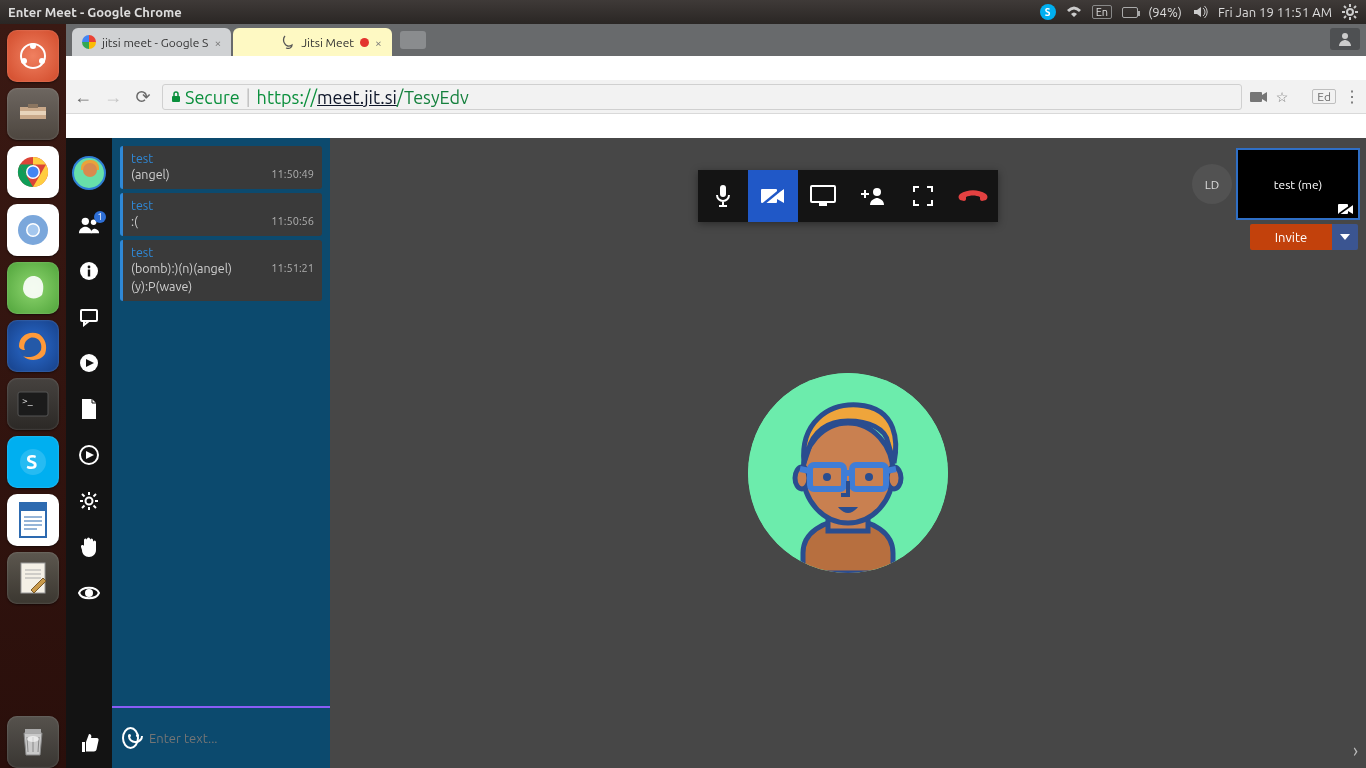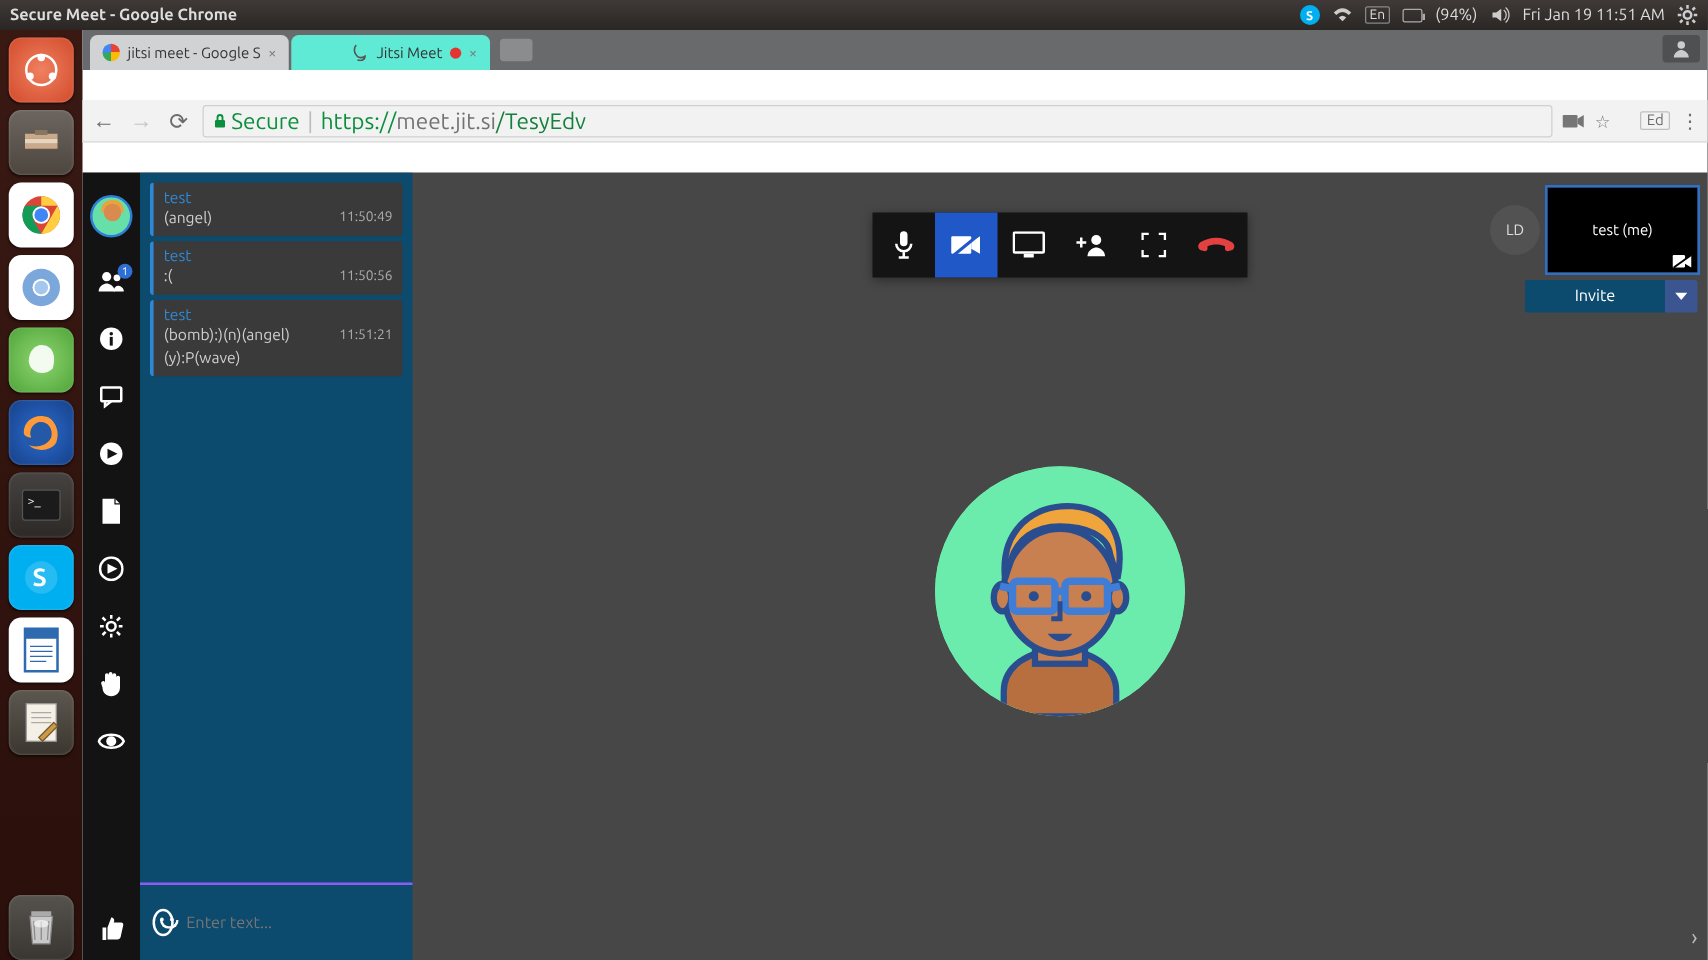--- a/index.html
+++ b/index.html
@@ -16,33 +16,33 @@
   .tray .batt .fill{background:#ccc;height:100%;width:90%;}
   
   .launcher{position:absolute;left:0;top:24px;bottom:0;width:66px;background:linear-gradient(#3a1913,#2a0f0b);display:flex;flex-direction:column;align-items:center;padding-top:6px;gap:6px;}
   .launcher .app{width:52px;height:52px;border-radius:10px;display:flex;align-items:center;justify-content:center;font-size:24px;color:#fff;box-shadow:inset 0 0 2px rgba(255,255,255,.3),0 1px 2px rgba(0,0,0,.5);}
   .launcher .spacer{flex:1;}
   
   .chrome{position:absolute;left:66px;top:24px;right:0;bottom:0;background:#fff;display:flex;flex-direction:column;gap:24px;}
   .tabstrip{height:32px;background:#686a6c;display:flex;align-items:flex-end;padding-left:6px;position:relative;}
   .tab{height:28px;display:flex;align-items:center;gap:6px;padding:0 10px;font-size:12px;color:#333;background:#d0d2d4;border-top-left-radius:6px;border-top-right-radius:6px;margin-right:2px;max-width:190px;}
   .tab .favg{width:14px;height:14px;border-radius:50%;}
-  .tab.active{background:#5eead4;padding-left:48px;}
+  .tab.active{background:#fef9c3;padding-left:48px;}
   .tab .rec{width:9px;height:9px;border-radius:50%;background:#e3342f;}
   .tab .x{color:#777;}
   .newtab{width:26px;height:18px;background:#8a8c8e;border-radius:3px;margin-left:6px;align-self:center;}
   .tabstrip .user-switch{position:absolute;right:6px;top:4px;width:30px;height:22px;background:#4e5052;border-radius:3px;color:#ccc;display:flex;align-items:center;justify-content:center;}
   .addr{height:34px;background:#f2f2f2;display:flex;align-items:center;padding:0 6px;gap:8px;border-bottom:1px solid #d9d9d9;}
   .navb{color:#6b6b6b;font-size:18px;width:22px;text-align:center;}
   .navb.disabled{color:#c4c4c4;}
   .omnibox{flex:1;height:26px;border:1px solid #d0d0d0;border-radius:3px;display:flex;align-items:center;padding:0 8px;font-size:18px;color:#333;gap:6px;}
   .omnibox .secure{color:#0a8f3c;display:flex;align-items:center;gap:4px;}
   .omnibox .secure .lock{width:10px;height:12px;}
   .omnibox .url-proto{color:#0a8f3c;}
-  .omnibox .url-host{color:#737373;}
+  .omnibox .url-host{color:#0f172a;text-decoration:underline;}
   .omnibox .url-path{color:#15803d;}
   .addr .ext{color:#7a7a7a;font-size:14px;}
   .addr .edbox{border:1px solid #bfbfbf;border-radius:2px;padding:0 4px;font-size:12px;color:#6b6b6b;margin-left:16px;}
   .addr .menu-dots{font-size:16px;color:#6b6b6b;}
   
   .content{flex:1;background:#474747;position:relative;overflow:hidden;}
   
   .jside{position:absolute;left:0;top:0;bottom:0;width:46px;background:#131313;display:flex;flex-direction:column;align-items:center;padding-top:18px;gap:24px;color:#fff;}
   .jside .avatar{width:34px;height:34px;border-radius:50%;background:#67dfa9;border:2px solid #2e7ed5;position:relative;overflow:hidden;}
   .jside .avatar .head{position:absolute;top:5px;left:9px;width:14px;height:14px;border-radius:50%;background:#d88a4f;}
@@ -71,30 +71,30 @@
   .tbtn.active{background:#2058c7;}
   .tbtn.hang{color:#e34141;font-size:22px;}
   .big-avatar{position:absolute;top:235px;left:50%;transform:translateX(-50%);width:200px;height:200px;border-radius:50%;background:#6cecac;overflow:hidden;}
   .big-avatar svg{width:100%;height:100%;}
   
   .thumbs{position:absolute;right:8px;top:12px;display:flex;gap:6px;align-items:flex-start;}
   .ld{width:40px;height:40px;border-radius:50%;background:#525252;color:#ddd;font-size:12px;display:flex;align-items:center;justify-content:center;margin-top:14px;}
   .pip{width:120px;height:68px;background:#000;outline:2px solid #2f6fc6;color:#fff;font-size:12px;display:flex;align-items:center;justify-content:center;position:relative;}
   .pip .camoff{position:absolute;right:4px;bottom:3px;}
   .invite-wrap{position:absolute;right:8px;top:86px;display:flex;}
-  .invite{background:#0c4a6e;color:#fff;font-size:13px;height:26px;width:112px;display:flex;align-items:center;justify-content:center;border-radius:2px 0 0 2px;}
+  .invite{background:#c2410c;color:#fff;font-size:13px;height:26px;width:82px;display:flex;align-items:center;justify-content:center;border-radius:2px 0 0 2px;}
   .invite-dd{background:#3b5591;width:26px;height:26px;display:flex;align-items:center;justify-content:center;color:#fff;border-radius:0 2px 2px 0;}
   .chev{position:absolute;right:8px;bottom:8px;color:#bbb;font-size:18px;}
   svg{display:block;}
 </style>
 </head>
 <body>
 
 <div class="top-bar">
-  <span class="title">Secure Meet - Google Chrome</span>
+  <span class="title">Enter Meet - Google Chrome</span>
   <div class="tray">
     <span class="ico skype">S</span>
     <span class="ico">
       <svg width="16" height="16" viewBox="0 0 16 16">
           <path d="M1 6 Q8 -1 15 6 L13 8 Q8 3 3 8 Z M5 10 Q8 7 11 10 L8 13 Z" fill="#ccc"></path>
         </svg>
     </span>
     <span class="lang">En</span>
     <span class="ico">
         <span class="batt"><span class="fill"></span></span>

